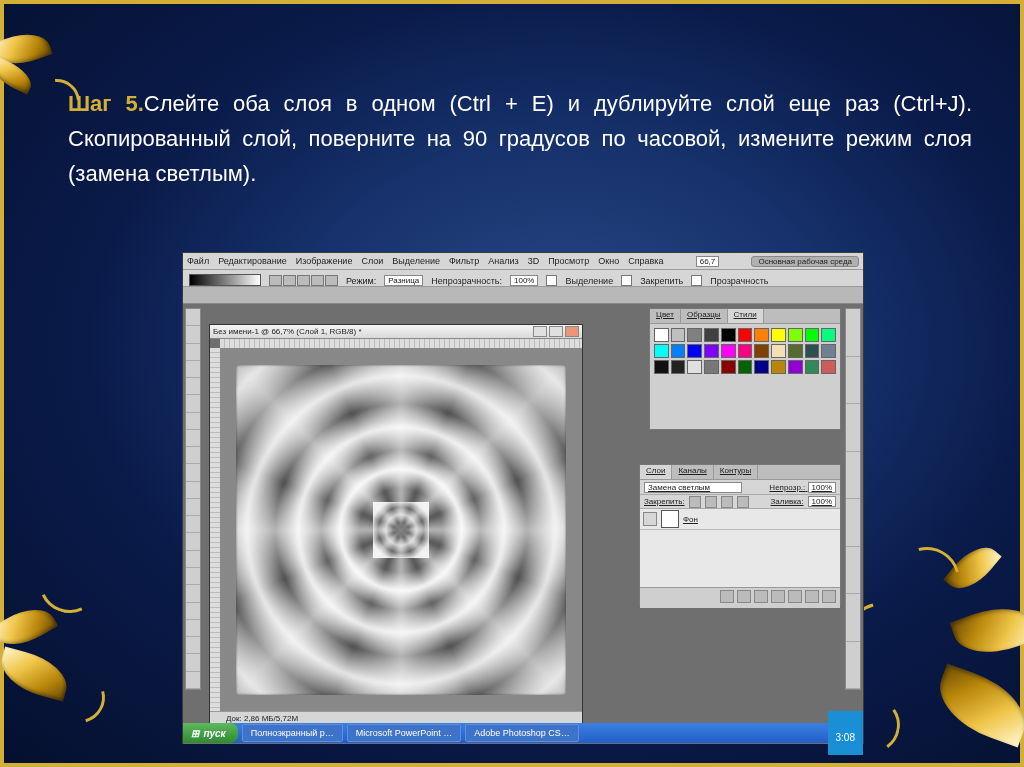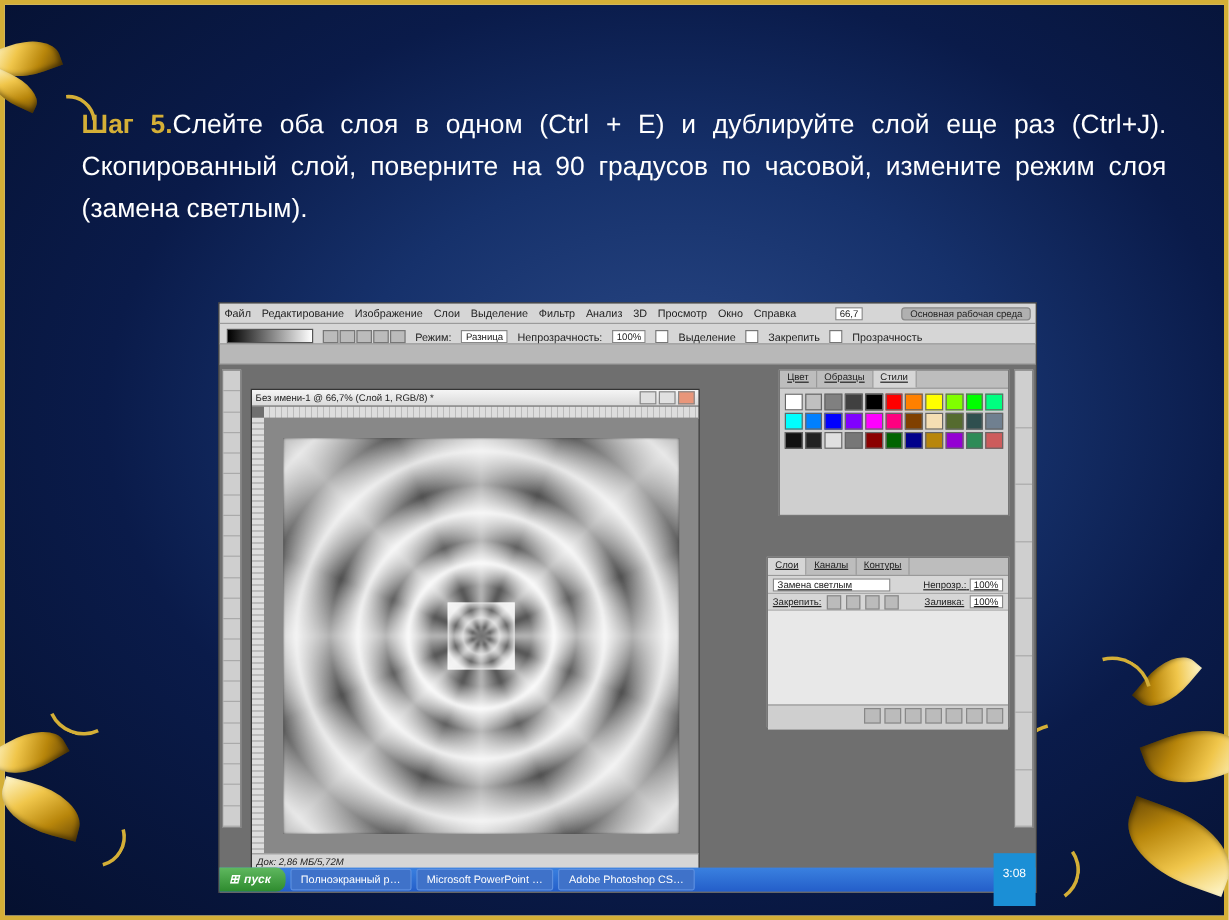--- a/index.html
+++ b/index.html
@@ -31,21 +31,21 @@
   .rightdock{position:absolute;top:4px;right:2px;width:14px;height:380px;background:#cfcfcf;border:1px solid #888;display:flex;flex-direction:column;}
   .rightdock i{flex:1;border-bottom:1px solid #aaa;}
   .doc{position:absolute;top:20px;left:26px;width:372px;height:400px;background:#6f6f6f;border:1px solid #333;}
   .doc-titlebar{height:13px;background:linear-gradient(#f5f5f5,#d9d9d9);border-bottom:1px solid #888;display:flex;align-items:center;justify-content:space-between;padding:0 3px;font-size:8px;}
   .win-btns{display:flex;gap:2px;}
   .win-btns b{width:12px;height:9px;background:#e0e0e0;border:1px solid #888;display:block;}
   .win-btns b.cls{background:#e9967a;}
   .doc-rulerx{height:10px;margin-left:10px;background:repeating-linear-gradient(to right,#ddd 0,#ddd 4px,#bbb 4px,#bbb 5px);}
   .doc-rulery{position:absolute;top:23px;left:0;width:10px;bottom:14px;background:repeating-linear-gradient(to bottom,#ddd 0,#ddd 4px,#bbb 4px,#bbb 5px);}
   .canvas{position:absolute;top:23px;left:10px;right:0;bottom:14px;background:#888;display:flex;align-items:center;justify-content:center;}
-  .doc-status{position:absolute;bottom:0;left:0;right:0;height:13px;background:#d6d6d6;border-top:1px solid #999;font-size:8px;padding-left:4px;display:flex;align-items:center;font-style:italic;}
+  .doc-status{position:absolute;bottom:0;left:0;right:0;height:13px;background:#d6d6d6;border-top:1px solid #999;font-size:8px;padding-left:16px;display:flex;align-items:center;}
   .art{width:330px;height:330px;background:#4a4a4a;position:relative;overflow:hidden;}
   .art::before,.art::after{content:"";position:absolute;inset:0;}
   .art::before{background:
     radial-gradient(circle at 50% 50%, rgba(255,255,255,0) 18%, rgba(255,255,255,.95) 26%, rgba(90,90,90,.6) 34%, rgba(255,255,255,.9) 44%, rgba(60,60,60,.5) 54%, rgba(255,255,255,.85) 66%, rgba(70,70,70,.4) 78%, rgba(255,255,255,.7) 92%, rgba(120,120,120,.3) 100%);
     filter:blur(1px);}
   .art::after{background:
     conic-gradient(from 0deg,
       rgba(255,255,255,.8) 0deg, rgba(80,80,80,.2) 22deg,
       rgba(255,255,255,.8) 45deg, rgba(80,80,80,.2) 67deg,
       rgba(255,255,255,.8) 90deg, rgba(80,80,80,.2) 112deg,
@@ -79,21 +79,21 @@
   .thumb.white{background:#fff;}
   .layer-btns{height:16px;background:#cfcfcf;display:flex;justify-content:flex-end;gap:3px;padding:2px 4px;border-top:1px solid #999;}
   .layer-btns b{width:12px;height:11px;background:#bbb;border:1px solid #888;}
   .workspace-pill{margin-left:auto;background:#b0b0b0;border:1px solid #888;border-radius:3px;padding:0 6px;font-size:8px;text-align:center;}
   .chk{width:9px;height:9px;border:1px solid #777;background:#fff;display:inline-block;}
   .field{background:#fff;border:1px solid #888;padding:0 3px;font-size:8px;}
   
   .taskbar{position:absolute;bottom:0;left:0;right:0;height:20px;background:linear-gradient(#3a81e0,#245ec9);display:flex;align-items:center;color:#fff;font-size:10px;}
   .start{height:100%;background:linear-gradient(#5fb85f,#2e8b2e);padding:0 12px 0 8px;display:flex;align-items:center;gap:4px;border-radius:0 8px 8px 0;font-style:italic;font-weight:bold;}
   .task-item{height:16px;background:#3f72c9;border:1px solid #5c8fe0;margin-left:4px;padding:0 8px;display:flex;align-items:center;border-radius:2px;font-size:9px;}
-  .tray{margin-left:auto;background:#1b8fd6;height:100%;padding:12px 8px;display:flex;align-items:flex-start;gap:4px;}
+  .tray{margin-left:auto;background:#1b8fd6;height:100%;padding:12px 8px;display:flex;align-items:flex-end;gap:4px;}
   .mode-btns{display:flex;gap:1px;}
   .mode-btns b{width:11px;height:9px;background:#bbb;border:1px solid #777;}
 </style>
 </head>
 <body>
 
 <div class="slide">
 
   <div class="flourish fl-tl">
     <div class="leaf" style="top:10px;left:-10px;width:55px;height:30px;transform:rotate(-20deg);"></div>
@@ -273,20 +273,25 @@
         <div class="layer-opts2">
           <span>Закрепить:</span>
           <span class="lock-ic"></span>
           <span class="lock-ic"></span>
           <span class="lock-ic"></span>
           <span class="lock-ic"></span>
           <span style="margin-left:auto">Заливка:</span>
           <span class="field">100%</span>
         </div>
         <div class="layer-list">
+          <div class="layer-row">
+            <div class="eye"></div>
+            <div class="thumb white"></div>
+            <span>Фон</span>
+          </div>
         </div>
         <div class="layer-btns">
           <b></b>
           <b></b>
           <b></b>
           <b></b>
           <b></b>
           <b></b>
           <b></b>
         </div>

